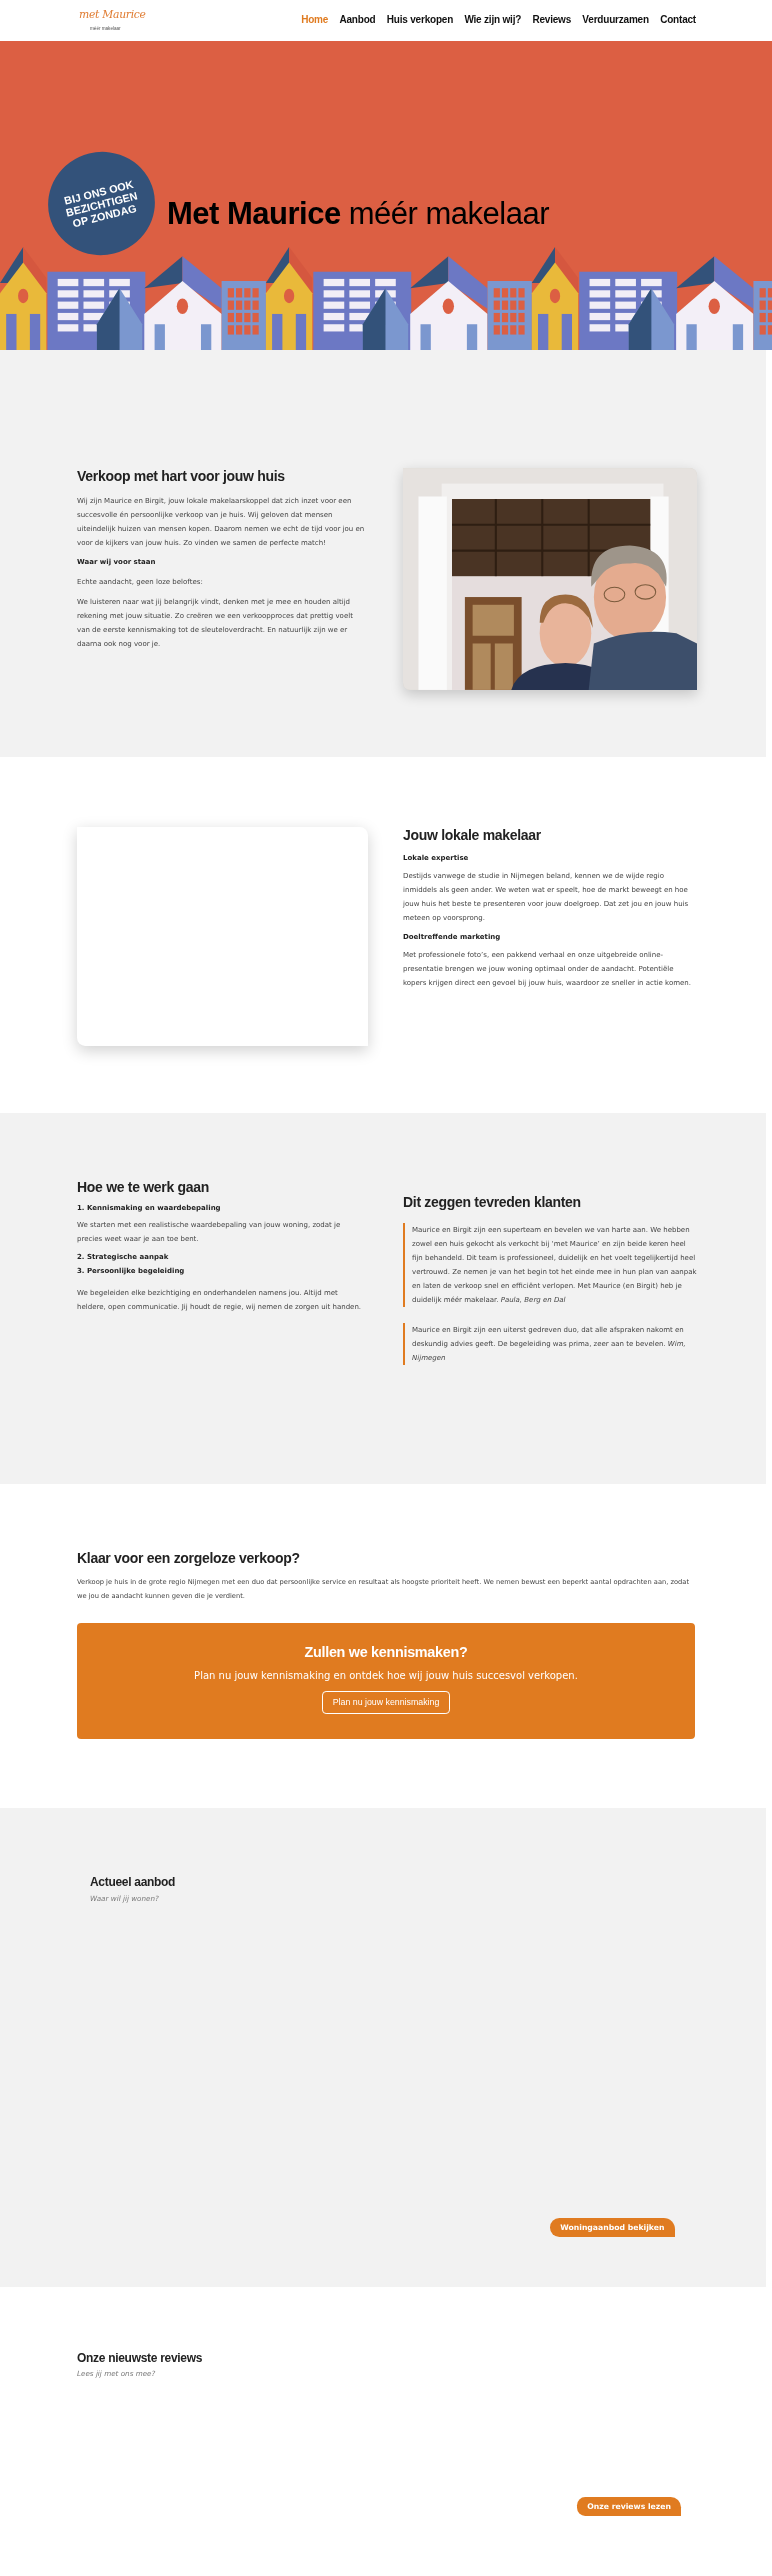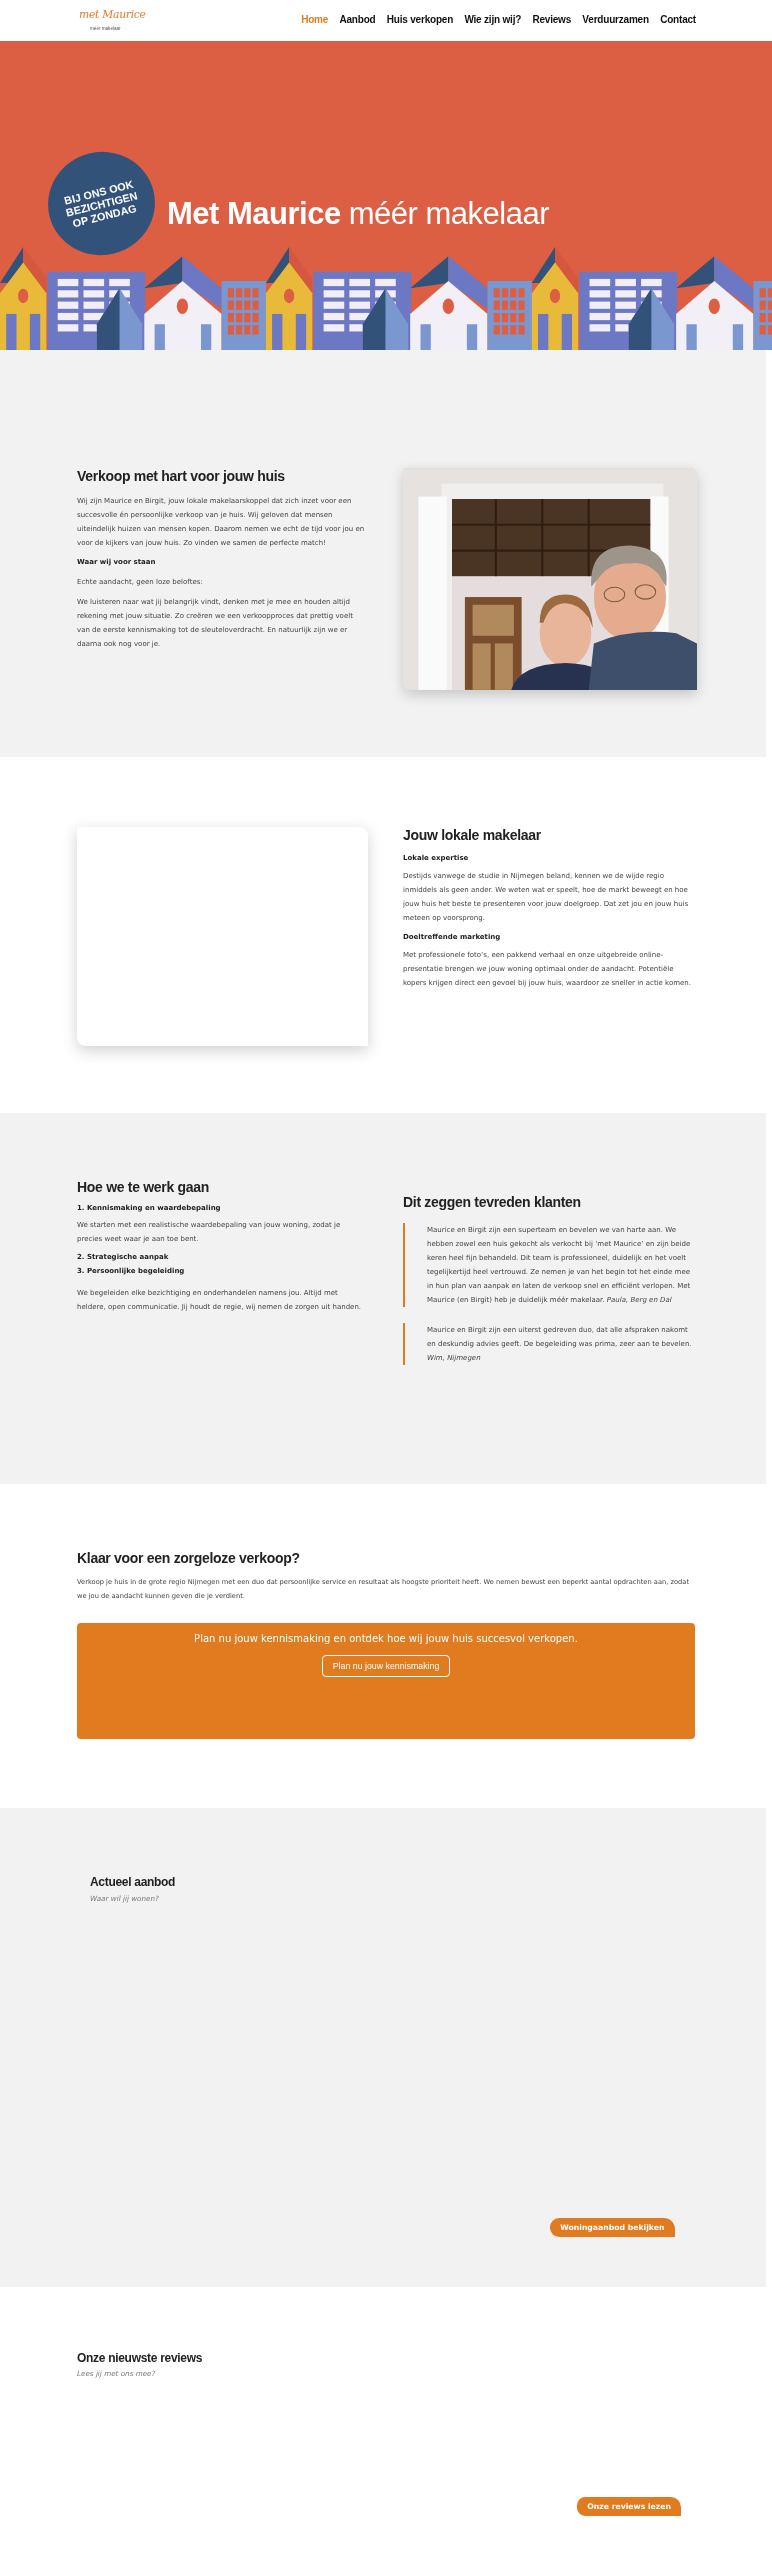--- a/index.html
+++ b/index.html
@@ -13,40 +13,40 @@
   .logo-script { font-family: "DejaVu Serif", serif; font-style: italic; color: #E07B30; font-size: 10.8px; letter-spacing: -0.3px; position: absolute; left: 2.1px; top: 1px; }
   .logo-sub { font-family: "Liberation Sans", sans-serif; color: #555; font-size: 4.6px; position: absolute; left: 13px; top: 18.5px; }
   .nav { position: absolute; right: 77px; top: 14px; display: flex; gap: 0; }
   .nav a { font-family: "Liberation Sans", sans-serif; font-weight: bold; font-size: 10px; color: #111; text-decoration: none; margin-left: 11.3px; letter-spacing: -0.2px; }
   .nav a.active { color: #E07B20; }
 
   
   .hero { position: absolute; top: 41px; left: 0; width: 773px; height: 309px; background: #DC5F43; overflow: hidden; }
   .badge { position: absolute; left: 48px; top: 111px; width: 107px; height: 103px; border-radius: 50%; background: #33527A; transform: rotate(-14deg); display: flex; align-items: center; justify-content: center; }
   .badge-text { color: #fff; font-family: "Liberation Sans", sans-serif; font-weight: bold; font-size: 10.8px; line-height: 12px; text-align: center; width: 88px; }
-  .hero-title { position: absolute; left: 167px; top: 155px; color: #ffffff; font-family: "Liberation Sans", sans-serif; font-size: 31px; letter-spacing: -0.5px; white-space: nowrap; text-align: center; }
+  .hero-title { position: absolute; left: 167px; top: 155px; color: #000000; font-family: "Liberation Sans", sans-serif; font-size: 31px; letter-spacing: -0.5px; white-space: nowrap; text-align: center; }
   .hero-title b { font-weight: bold; }
   .hero-title span.thin { font-weight: normal; }
   .houses { position: absolute; left: 0; bottom: 0; width: 773px; height: 103px; }
 
   
   .sec { position: absolute; left: 0; width: 766px; }
   .gray { background: #F2F2F2; }
   .white { background: #fff; }
   h2.sec-title { font-family: "Liberation Sans", sans-serif; font-weight: bold; font-size: 14px; color: #222; letter-spacing: -0.3px; }
   p.body { font-family: "DejaVu Sans", sans-serif; font-size: 7px; line-height: 14px; color: #444; }
   .sub-b { font-family: "DejaVu Sans", sans-serif; font-weight: bold; font-size: 7px; color: #222; }
 
   .col-left { position: absolute; left: 77px; width: 289px; }
   .col-right { position: absolute; left: 403px; width: 294px; }
 
   .photo { position: absolute; left: 403px; top: 50px; width: 294px; height: 222px; border-radius: 0 7.2px 0 7.2px; box-shadow: 0 4.1px 12.4px rgba(0,0,0,0.18); overflow: hidden; background: #d9d4cc; }
   .card-blank { position: absolute; left: 77px; top: 31px; width: 291px; height: 219px; background: #fff; border-radius: 0 8.2px 0 8.2px; box-shadow: 0 4.1px 14.4px rgba(0,0,0,0.18); }
 
-  .quote { border-left: 2.1px solid #E07B20; padding-left: 22px; margin-top: 13.4px; }
+  .quote { border-left: 2.1px solid #E07B20; padding-left: 7px; margin-top: 13.4px; }
   .quote em { font-style: italic; }
 
   .cta-box { position: absolute; left: 77px; top: 139px; width: 618px; height: 116px; background: #E07B20; border-radius: 4.1px; text-align: center; color: #fff; }
   .cta-title { font-family: "Liberation Sans", sans-serif; font-weight: bold; font-size: 14.4px; margin-top: 20.6px; letter-spacing: -0.3px; }
   .cta-sub { font-size: 10px; margin-top: 10.3px; font-family: "DejaVu Sans", sans-serif; }
   .cta-btn { display: inline-block; margin-top: 10.3px; border: 1px solid #fff; border-radius: 4.1px; padding: 5.2px 9.3px; font-size: 8.8px; color: #fff; font-family: "Liberation Sans", sans-serif; background: transparent; cursor: pointer; }
 
   .orange-btn { position: absolute; background: #E07B20; color: #fff; font-family: "DejaVu Sans", sans-serif; font-weight: bold; font-size: 7.7px; border-radius: 9.3px 11.3px 0 9.3px; padding: 5.2px 10.3px; border: none; cursor: pointer; }
   .orange-btn.r { border-radius: 8.2px 10.3px 0 8.2px; }
 
@@ -218,20 +218,21 @@
       </div>
     </div>
   </section>
 
   <section class="sec white" style="top:1484px;height:325px;">
     <div style="position:absolute;left:77px;top:66px;width:618px;">
       <h2 class="sec-title">Klaar voor een zorgeloze verkoop?</h2>
       <p class="body" style="margin-top:9.3px;font-size:6.7px;">Verkoop je huis in de grote regio Nijmegen met een duo dat persoonlijke service en resultaat als hoogste prioriteit heeft. We nemen bewust een beperkt aantal opdrachten aan, zodat we jou de aandacht kunnen geven die je verdient.</p>
     </div>
     <div class="cta-box">
+      <div class="cta-title">Zullen we kennismaken?</div>
       <div class="cta-sub">Plan nu jouw kennismaking en ontdek hoe wij jouw huis succesvol verkopen.</div>
       <button class="cta-btn">Plan nu jouw kennismaking</button>
     </div>
   </section>
 
   <section class="sec gray" style="top:1808px;height:479px;">
     <div style="position:absolute;left:90px;top:67px;">
       <h2 class="sec-title" style="font-size:12px;">Actueel aanbod</h2>
       <p class="subtitle-i" style="margin-top:5.2px;">Waar wil jij wonen?</p>
     </div>

